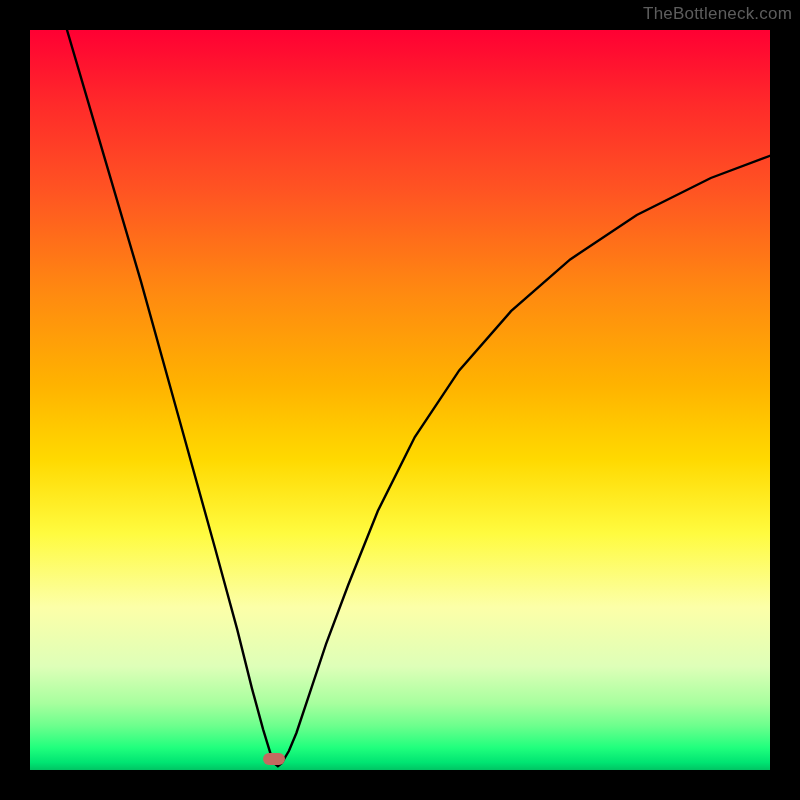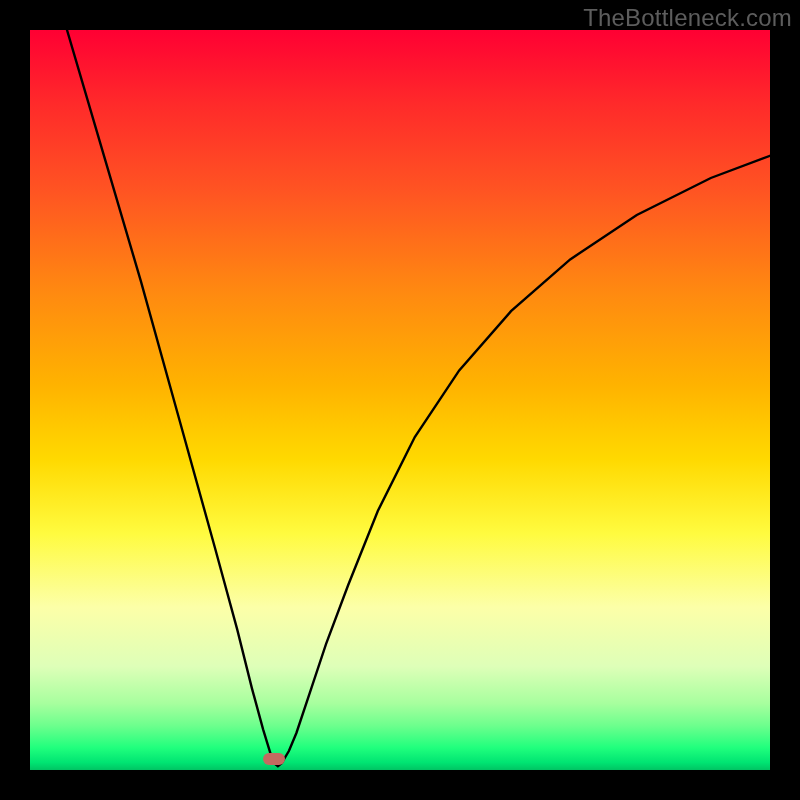--- a/index.html
+++ b/index.html
@@ -31,21 +31,21 @@
       #20ff7d 97%,
       #00e472 99%,
       #00c463 100%
     );
   }
   .watermark {
     position: absolute;
     top: 4px;
     right: 8px;
     font-family: Arial, Helvetica, sans-serif;
-    font-size: 24px;
+    font-size: 17px;
     color: #5d5d5d;
     letter-spacing: 0.2px;
     user-select: none;
   }
   .curve {
     position: absolute;
     left: 0; top: 0;
     width: 740px;
     height: 740px;
     pointer-events: none;

